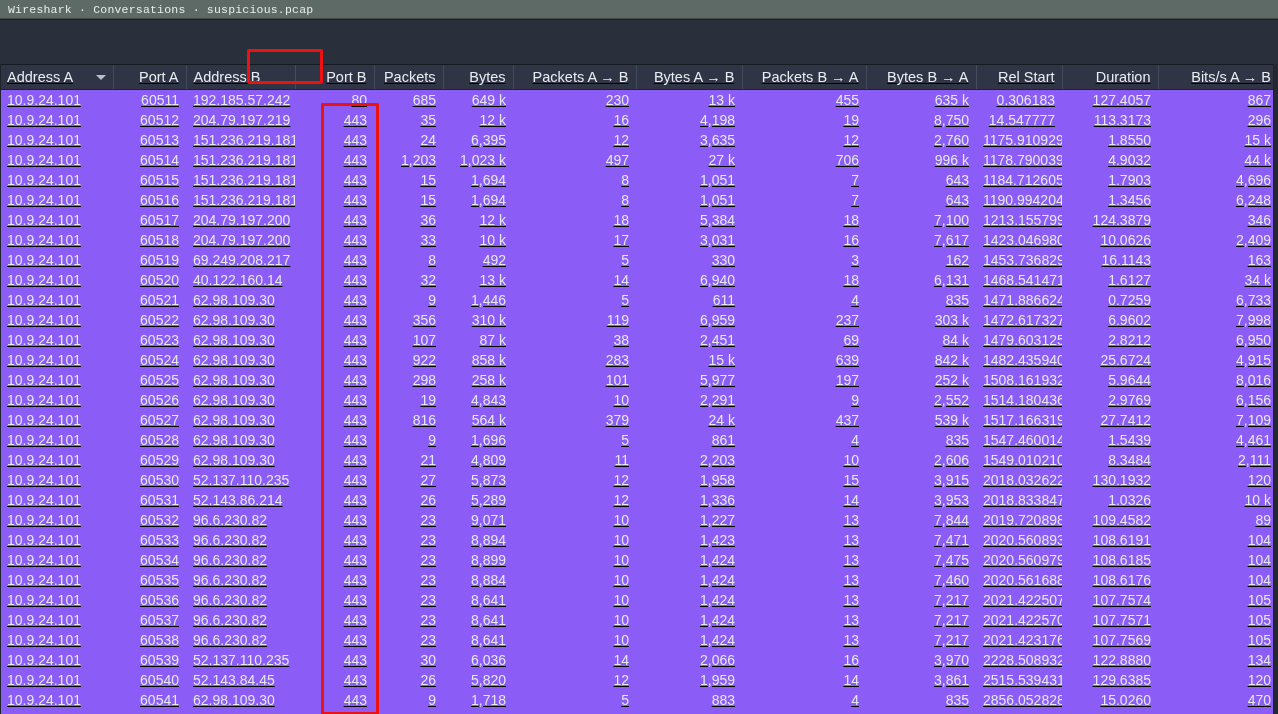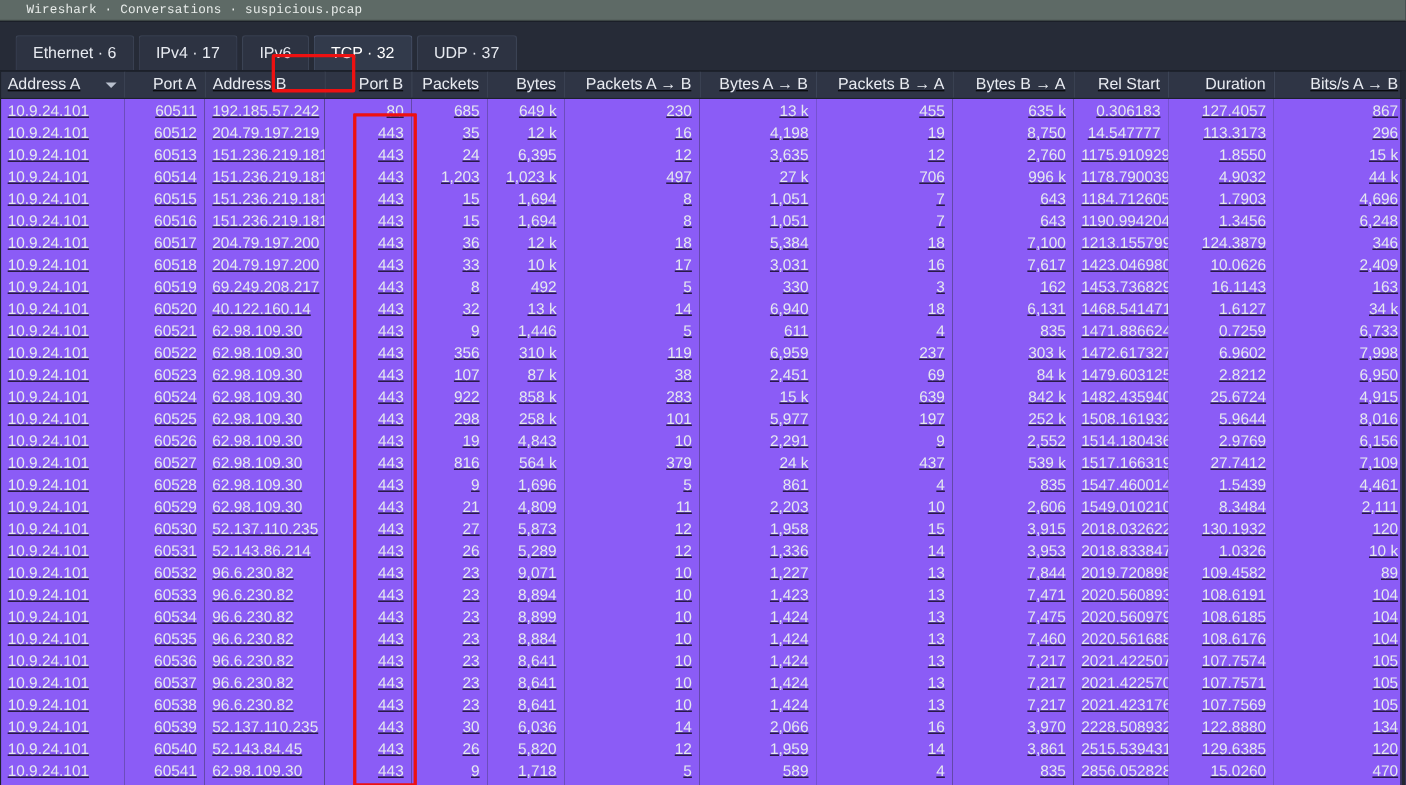--- a/index.html
+++ b/index.html
@@ -12,21 +12,21 @@
   }
 
   
   #titlebar {
     height: 19px;
     background: #5e6a66;
     color: #e8ecea;
     font-family: "Liberation Mono", monospace;
     font-size: 11.5px;
     line-height: 19px;
-    padding-left: 24px;
+    padding-left: 8px;
     letter-spacing: 0.2px;
     white-space: nowrap;
     overflow: hidden;
     border-bottom: 1px solid #434c49;
   }
 
   
   #window {
     position: relative;
     width: 1278px;
@@ -171,37 +171,20 @@
 </style>
 </head>
 <body>
 
 <div id="titlebar">
   <span>Wireshark · Conversations · suspicious.pcap</span>
 </div>
 
 <div id="window">
 
-  <div id="tabbar">
-      <div class="tab">
-        <span>Ethernet · 6</span>
-      </div>
-      <div class="tab">
-        <span>IPv4 · 17</span>
-      </div>
-      <div class="tab">
-        <span>IPv6</span>
-      </div>
-      <div class="tab selected">
-        <span>TCP · 32</span>
-      </div>
-      <div class="tab">
-        <span>UDP · 37</span>
-      </div>
-    </div>
 
   <div id="table-wrap">
     <table class="conv">
       <thead>
         <tr id="header-row">
             <th style="width: 113px;"><span>Address A</span><span class="sort-arrow"></span></th>
             <th class="num" style="width: 73px; padding-left: 20px;"><span>Port A</span></th>
             <th style="width: 109px;"><span>Address B</span></th>
             <th class="num" style="width: 79px;"><span>Port B</span></th>
             <th class="num" style="width: 69px;"><span>Packets</span></th>
@@ -667,21 +650,21 @@
             <td class="num">120</td>
           </tr>
           <tr>
             <td>10.9.24.101</td>
             <td class="num">60541</td>
             <td>62.98.109.30</td>
             <td class="num">443</td>
             <td class="num">9</td>
             <td class="num">1,718</td>
             <td class="num">5</td>
-            <td class="num">589</td>
+            <td class="num">883</td>
             <td class="num">4</td>
             <td class="num">835</td>
             <td class="num">2856.052828</td>
             <td class="num">15.0260</td>
             <td class="num">470</td>
           </tr>
           <tr>
             <td>10.9.24.101</td>
             <td class="num">60542</td>
             <td>62.98.109.30</td>

